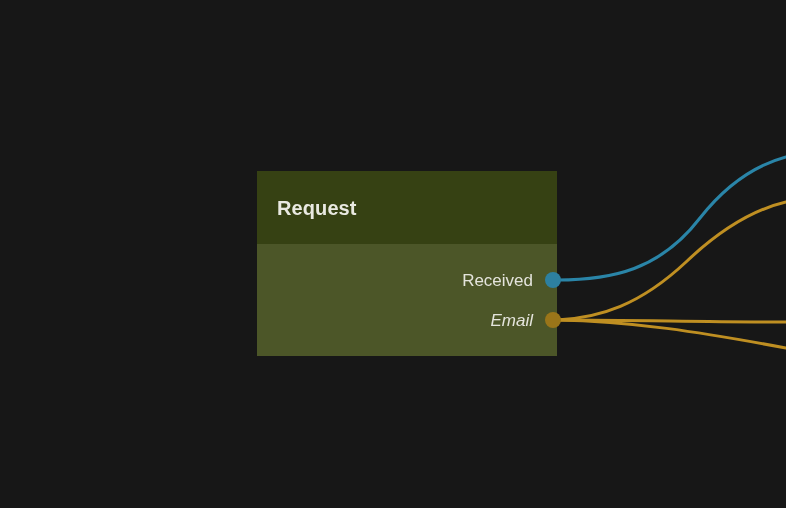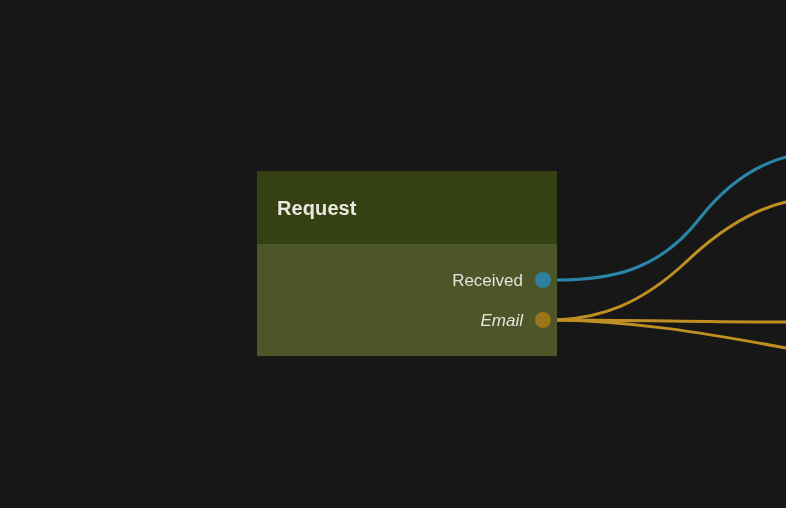--- a/index.html
+++ b/index.html
@@ -49,21 +49,21 @@
     font-weight: bold;
     letter-spacing: 0.1px;
     line-height: 1;
   }
   .node-body {
     position: relative;
     height: 112px;
   }
   .port-row {
     position: absolute;
-    right: 14px;
+    right: 4px;
     height: 20px;
     display: flex;
     align-items: center;
     justify-content: flex-end;
     margin-left: 41px;
   }
   .port-row.port-0 { top: 26px; }
   .port-row.port-1 { top: 66px; font-style: italic; }
   .port-label {
     color: #e4e4dc;

